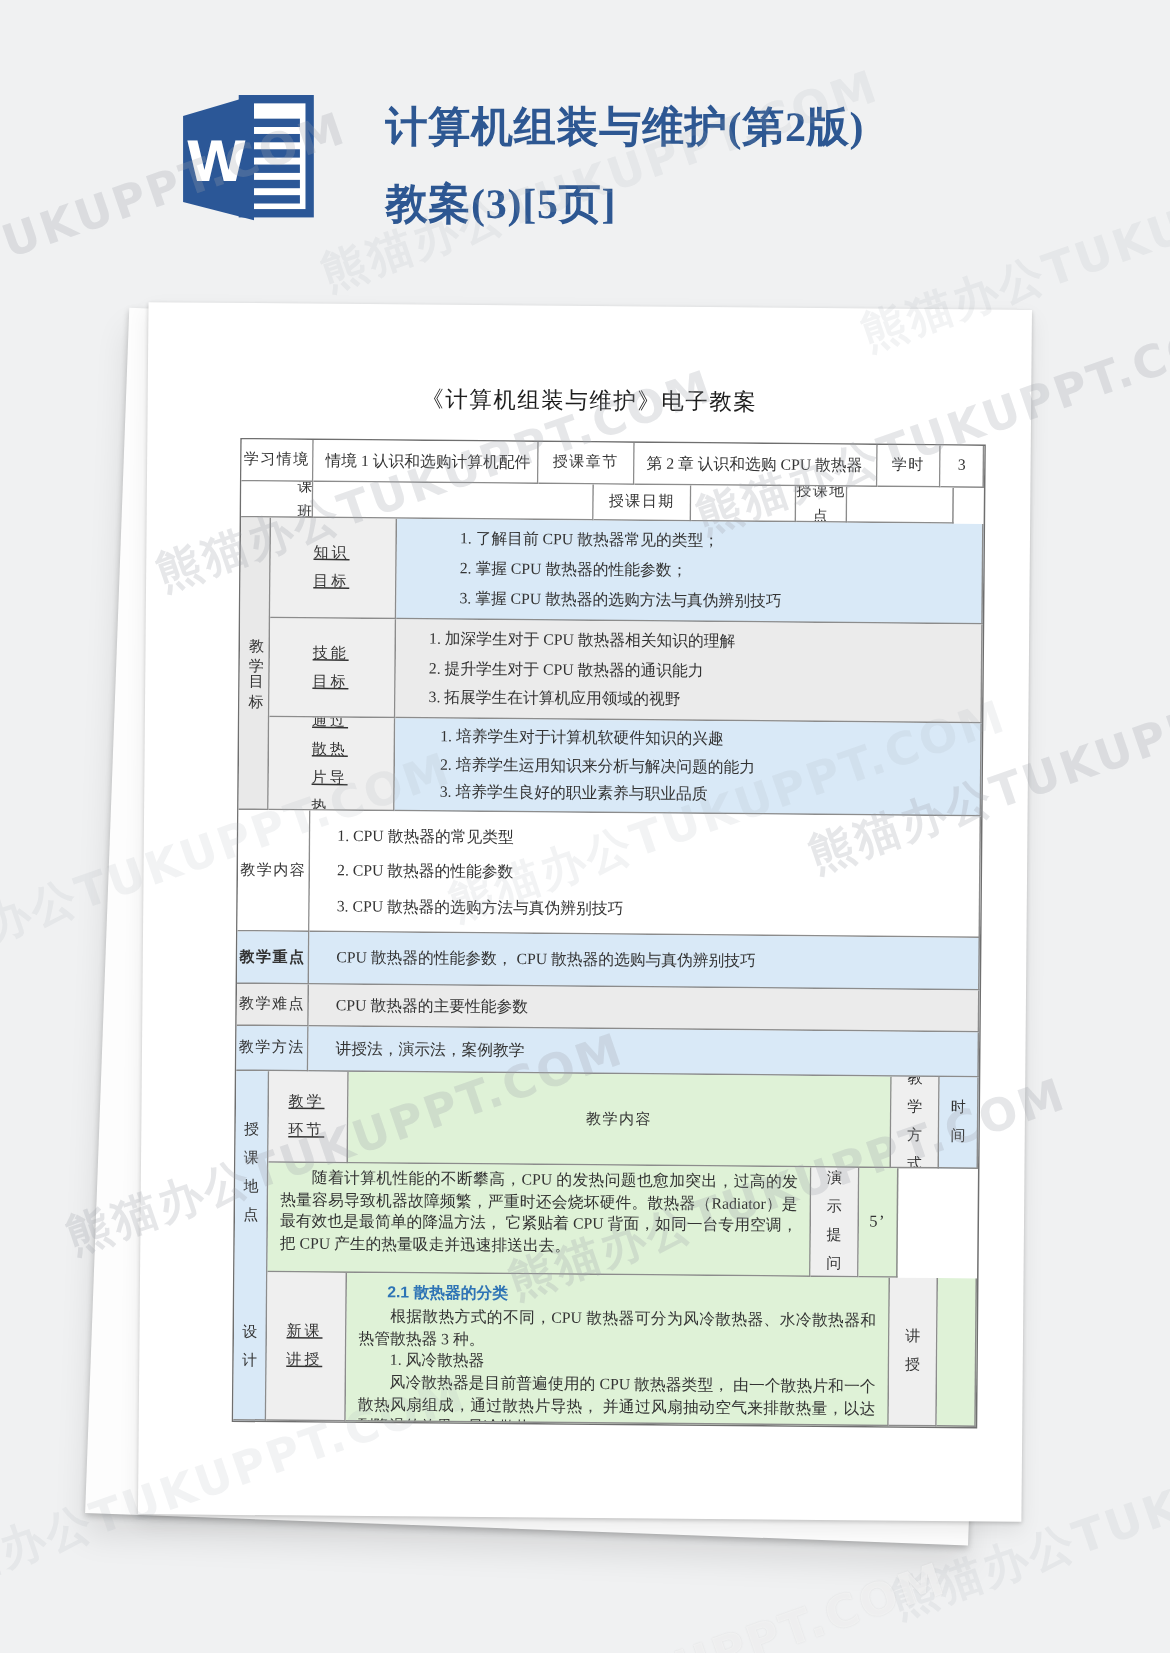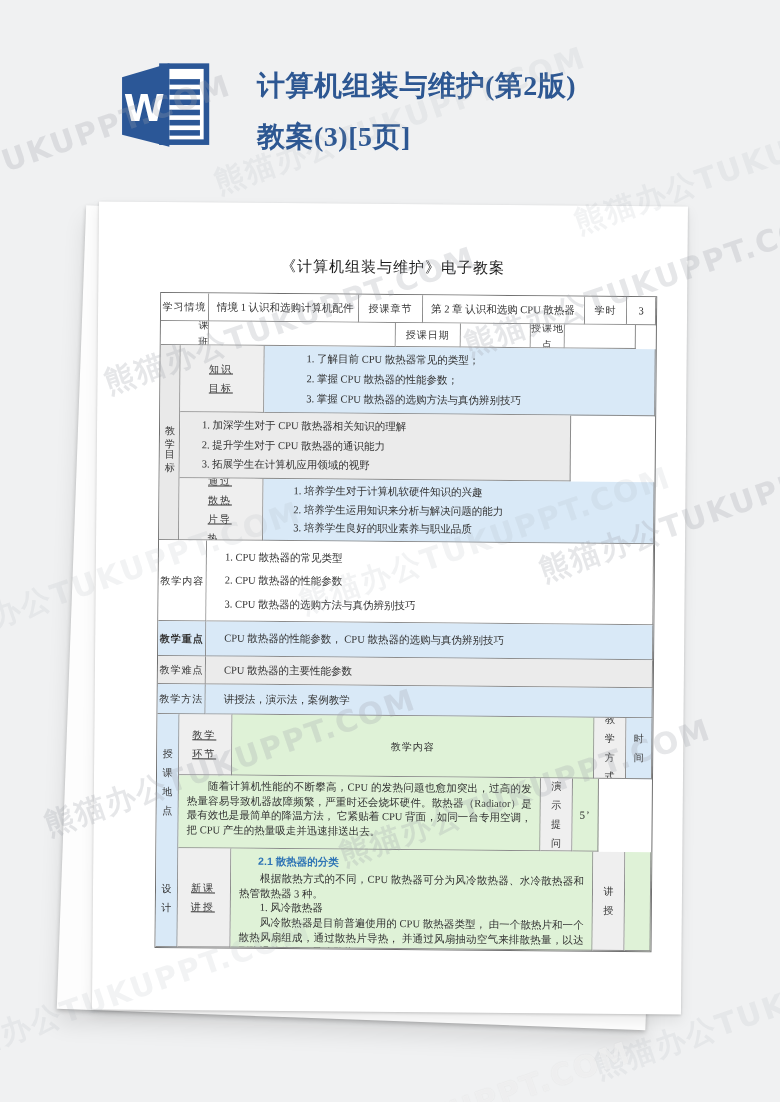--- a/index.html
+++ b/index.html
@@ -124,20 +124,23 @@
             </div>
             <div class="cell bg-blue" style="width:391px;">
               <div class="items pad-k">
                 <div>1. 了解目前 CPU 散热器常见的类型；</div>
                 <div>2. 掌握 CPU 散热器的性能参数；</div>
                 <div>3. 掌握 CPU 散热器的选购方法与真伪辨别技巧</div>
               </div>
             </div>
           </div>
           <div class="trow" style="height:66px;">
+            <div class="cell lbl bg-lgray" style="width:84px;">
+              <span class="two-line">技能目标</span>
+            </div>
             <div class="cell bg-gray" style="width:391px;">
               <div class="items pad-s">
                 <div>1. 加深学生对于 CPU 散热器相关知识的理解</div>
                 <div>2. 提升学生对于 CPU 散热器的通识能力</div>
                 <div>3. 拓展学生在计算机应用领域的视野</div>
               </div>
             </div>
           </div>
           <div class="trow" style="height:62px;">
             <div class="cell lbl bg-lgray" style="width:84px;">

